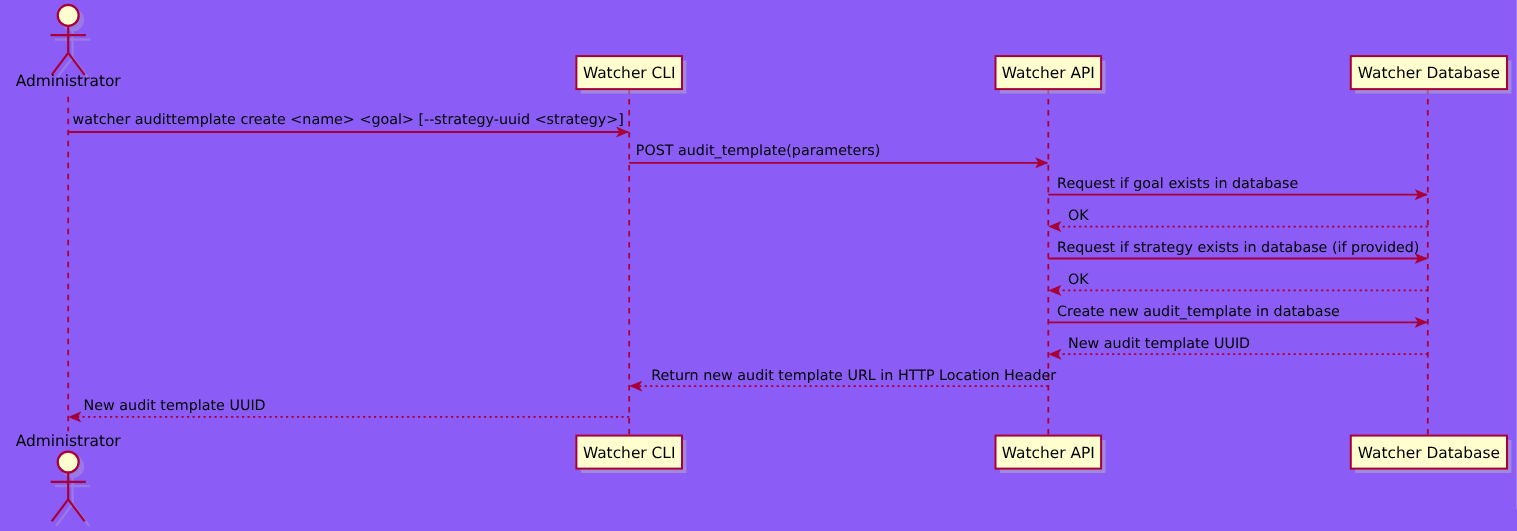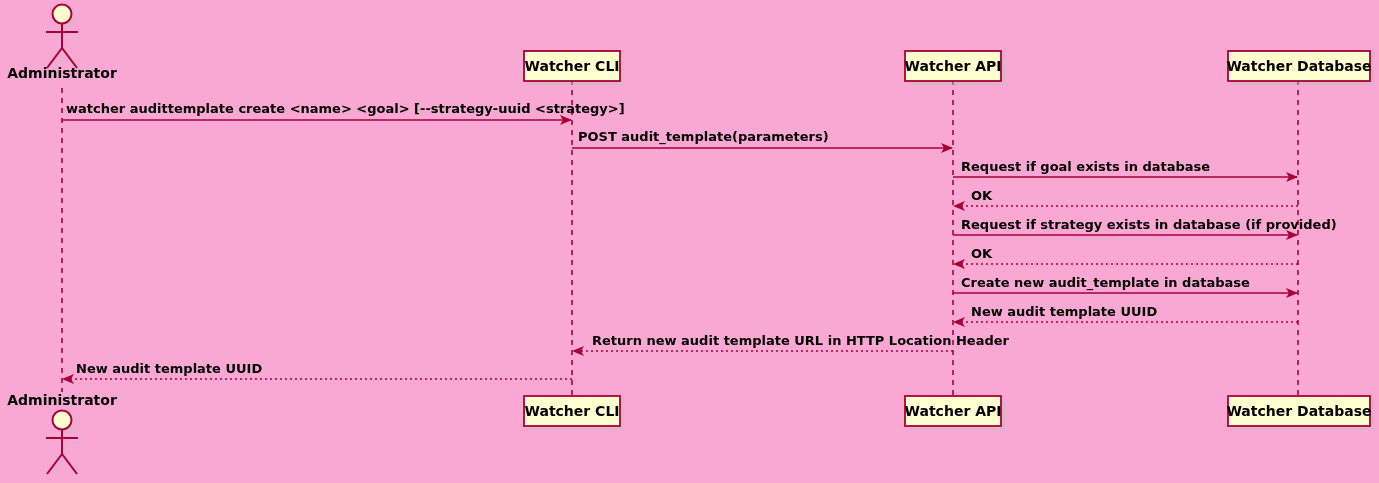--- a/index.html
+++ b/index.html
@@ -8,23 +8,22 @@
     padding: 0;
     background: #FFFFFF;
   }
   body {
     font-family: "DejaVu Sans", sans-serif;
   }
   #diagram {
     position: relative;
     width: 1379px;
     height: 483px;
-    background: #f9a8d4;
+    background: #8b5cf6;
     overflow: hidden;
-    font-weight: bold;
   }
   #diagram svg {
     position: absolute;
     top: 0;
     left: 0;
     width: 1379px;
     height: 483px;
   }
   .pbox-label, .actor-label, .msg-label {
     font-family: "DejaVu Sans", sans-serif;

